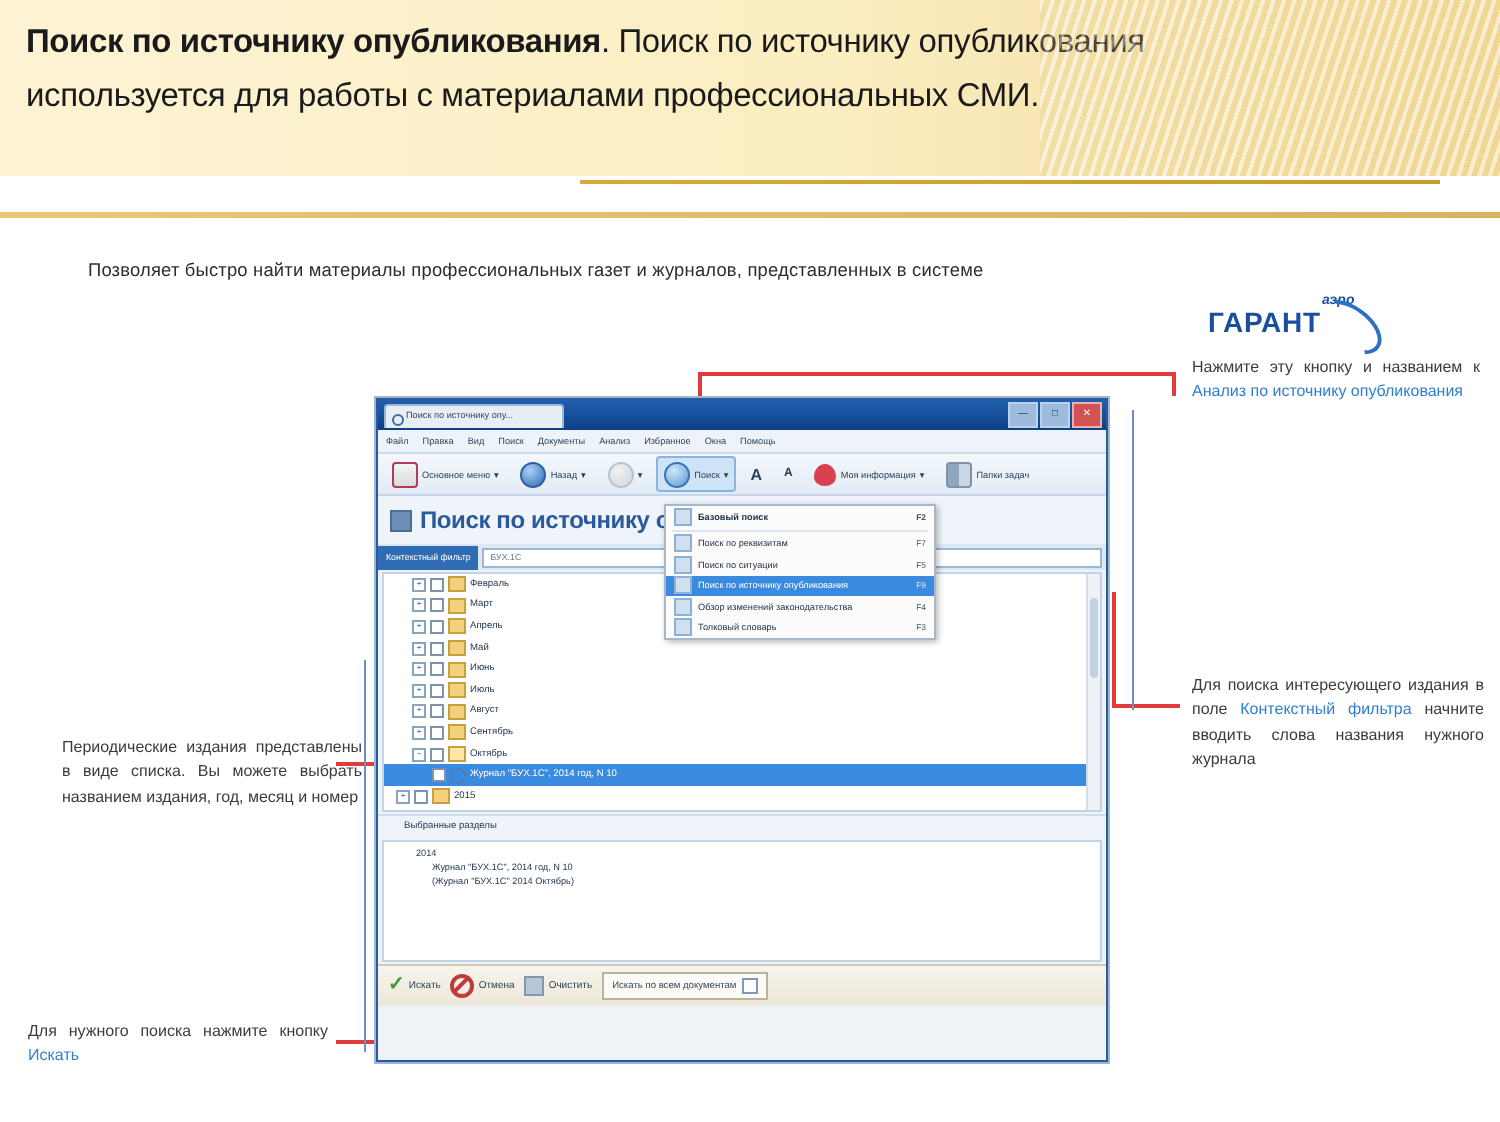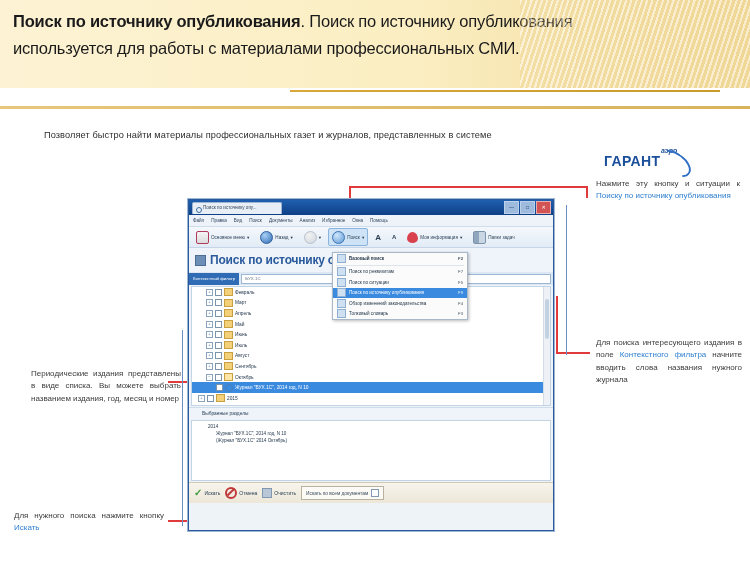--- a/index.html
+++ b/index.html
@@ -186,25 +186,25 @@
   <div style="position:absolute;left:224px;top:377px;width:0;height:0;border-top:4px solid transparent;border-bottom:4px solid transparent;border-left:7px solid #e03a3a;"></div>
 
   <div class="ln" style="left:168px;top:520px;width:42px;height:1.5px;"></div>
   <div class="ln" style="left:208px;top:505px;width:1.5px;height:16px;"></div>
   <div style="position:absolute;left:198px;top:503px;width:0;height:0;border-left:4px solid transparent;border-right:4px solid transparent;border-bottom:7px solid #e03a3a;"></div>
 
   <div class="ln blue" style="left:182px;top:330px;width:1px;height:196px;"></div>
   <div class="ln blue" style="left:566px;top:205px;width:1px;height:150px;"></div>
 
   <div class="callout c-right1">
-    <span>Нажмите эту кнопку и ситуации к </span><span class="hl">Поиску по источнику опубликования</span>
+    <span>Нажмите эту кнопку и названием к </span><span class="hl">Анализ по источнику опубликования</span>
   </div>
 
   <div class="callout c-right2">
-    <span>Для поиска интересующего издания в поле </span><span class="hl">Контекстного фильтра</span><span> начните вводить слова названия нужного журнала</span>
+    <span>Для поиска интересующего издания в поле </span><span class="hl">Контекстный фильтра</span><span> начните вводить слова названия нужного журнала</span>
   </div>
 
   <div class="callout c-left1">Периодические издания представлены в виде списка. Вы можете выбрать названием издания, год, месяц и номер</div>
 
   <div class="callout c-left2">
     <span>Для нужного поиска нажмите кнопку </span><span class="hl">Искать</span>
   </div>
 
   <div class="win">
 

